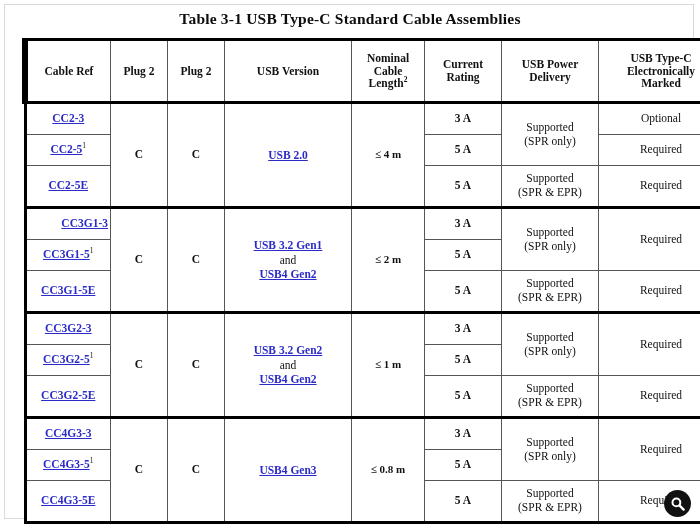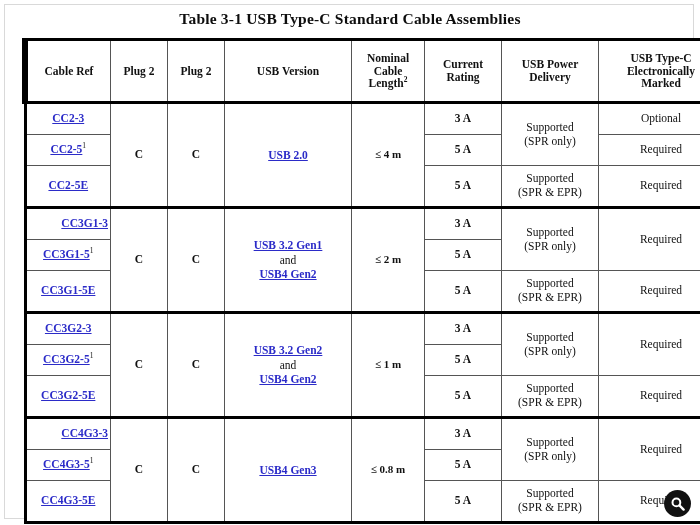--- a/index.html
+++ b/index.html
@@ -176,21 +176,21 @@
           <td class="ref" style="height: 26px; font-family: Liberation Serif, serif;"><a class="lnk">CC3G2-5</a><sup>1</sup></td>
           <td class="amp">5 A</td>
         </tr>
         <tr>
           <td class="ref" style="height: 36px;"><a class="lnk">CC3G2-5E</a></td>
           <td class="amp">5 A</td>
           <td class="pd"><span>Supported</span><br><span>(SPR &amp; EPR)</span></td>
           <td class="em">Required</td>
         </tr>
         <tr class="grp-start">
-          <td class="ref" style="height: 26px; text-align: right;"><a class="lnk">CC4G3-3</a></td>
+          <td class="ref" style="height: 26px;"><a class="lnk">CC4G3-3</a></td>
           <td rowspan="3" class="span-cell"><span class="plug">C</span></td>
           <td rowspan="3" class="span-cell"><span class="plug">C</span></td>
           <td rowspan="3" class="span-cell usbver"><a class="lnk">USB4 Gen3</a></td>
           <td rowspan="3" class="span-cell"><span class="len">≤ 0.8 m</span></td>
           <td class="amp">3 A</td>
           <td rowspan="2" class="pd"><span>Supported</span><br><span>(SPR only)</span></td>
           <td class="em" rowspan="2">Required</td>
         </tr>
         <tr>
           <td class="ref" style="height: 26px;"><a class="lnk">CC4G3-5</a><sup>1</sup></td>

